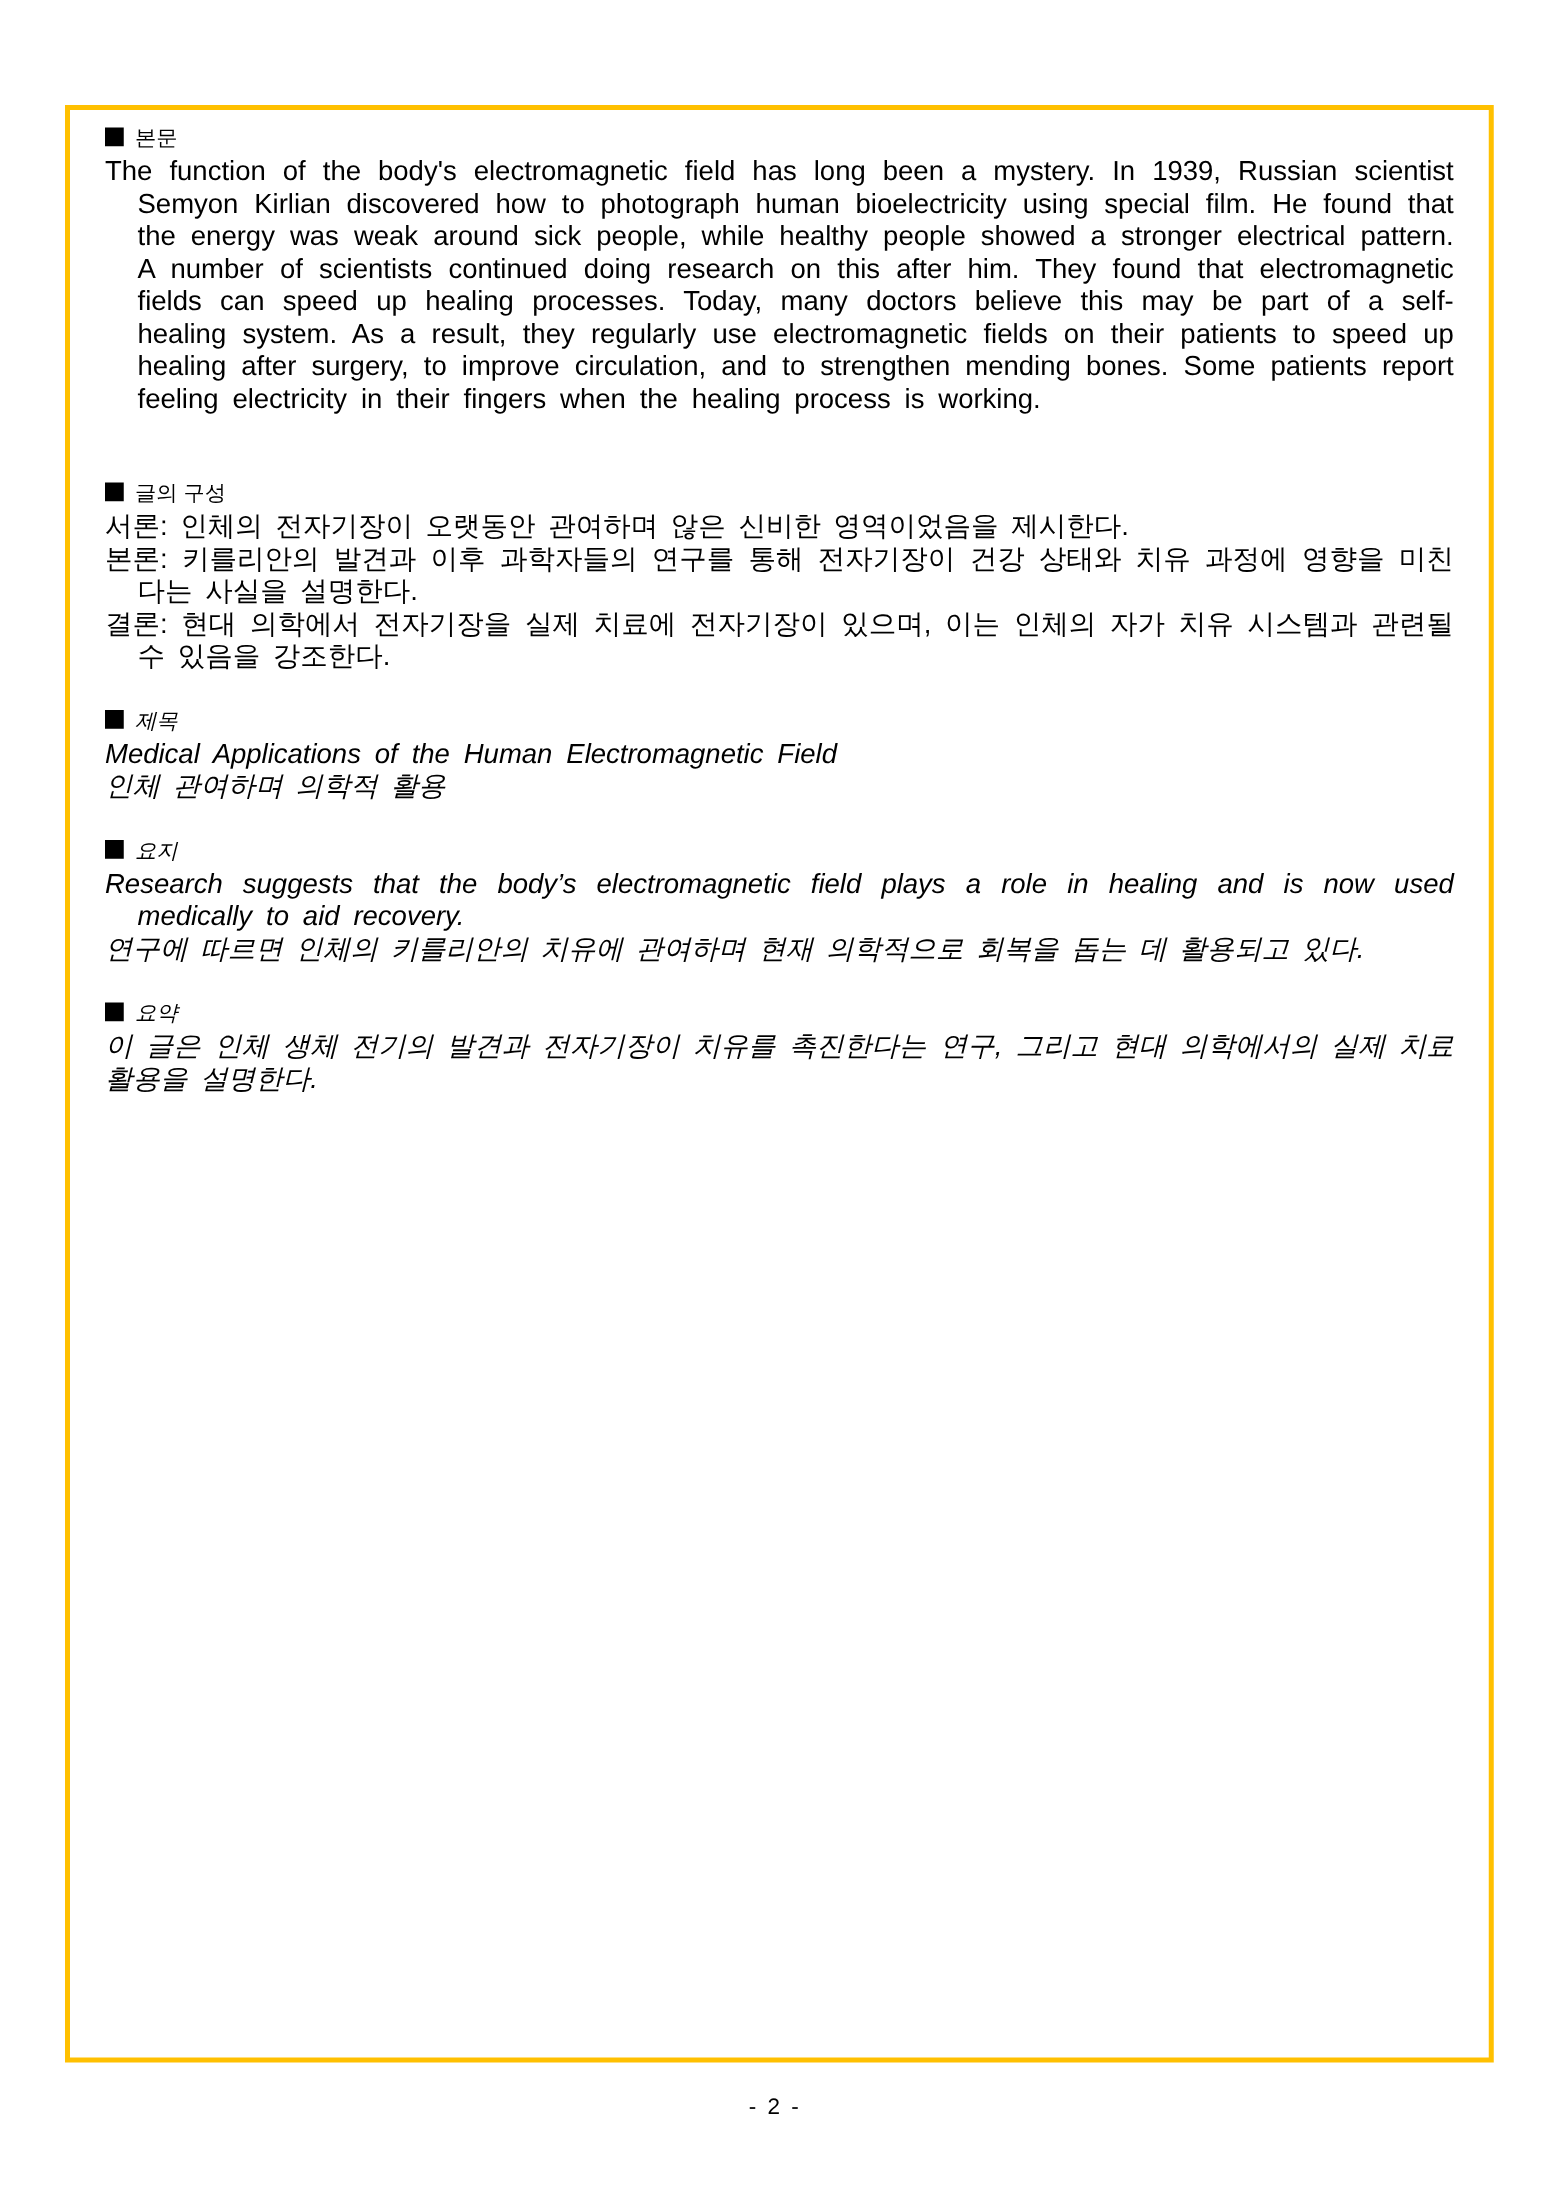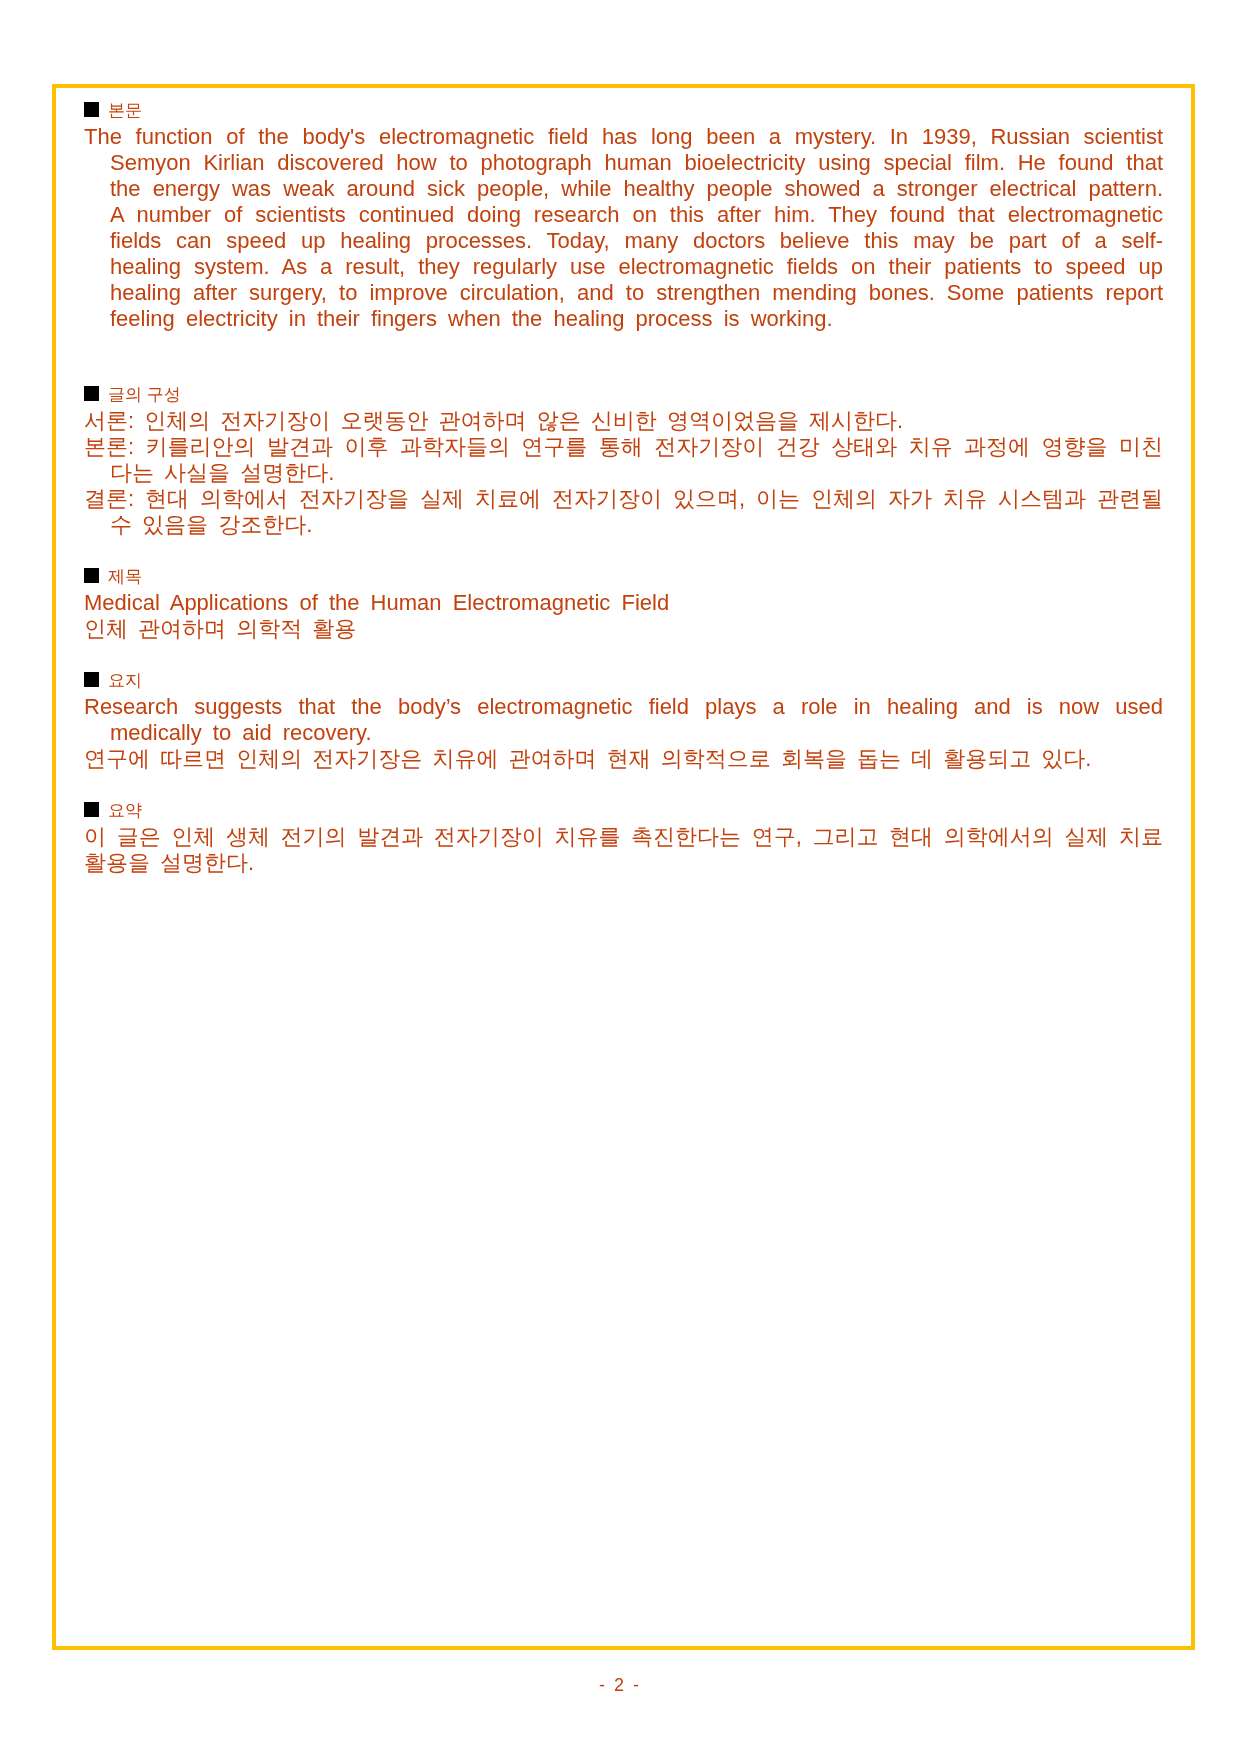--- a/index.html
+++ b/index.html
@@ -6,36 +6,36 @@
   html, body {
     margin: 0;
     padding: 0;
     background: #ffffff;
   }
   .sheet {
     position: relative;
     width: 1240px;
     height: 1753px;
     background: #ffffff;
-    color: #c2410c;
+    color: #000000;
     font-family: "Liberation Sans", sans-serif;
   }
   .frame {
     position: absolute;
     left: 52px;
     top: 84px;
     width: 1143px;
     height: 1566px;
     border: 4px solid #FFC000;
     padding: 10px 28px 20px 28px;
     overflow: hidden;
   }
   section { margin: 0; }
   .gap-lg { margin-top: 50px; }
-  .gap-md { margin-top: 26px; }
+  .gap-md { margin-top: 26px; font-style: italic; }
   .heading {
     font-size: 17px;
     line-height: 26px;
     font-weight: 400;
     white-space: nowrap;
   }
   .sq {
     display: inline-block;
     width: 15px;
     height: 15px;
@@ -96,21 +96,21 @@
       <p>Medical Applications of the Human Electromagnetic Field</p>
       <p class="kr">인체 관여하며 의학적 활용</p>
     </section>
 
 
     <section class="gap-md">
       <div class="heading">
         <span class="sq"></span><span>요지</span>
       </div>
       <p class="hang">Research suggests that the body’s electromagnetic field plays a role in healing and is now used medically to aid recovery.</p>
-      <p class="kr">연구에 따르면 인체의 전자기장은 치유에 관여하며 현재 의학적으로 회복을 돕는 데 활용되고 있다.</p>
+      <p class="kr">연구에 따르면 인체의 키를리안의 치유에 관여하며 현재 의학적으로 회복을 돕는 데 활용되고 있다.</p>
     </section>
 
     <section class="gap-md">
       <div class="heading">
         <span class="sq"></span><span>요약</span>
       </div>
       <p class="kr">이 글은 인체 생체 전기의 발견과 전자기장이 치유를 촉진한다는 연구, 그리고 현대 의학에서의 실제 치료 활용을 설명한다.</p>
     </section>
 
   </div>

